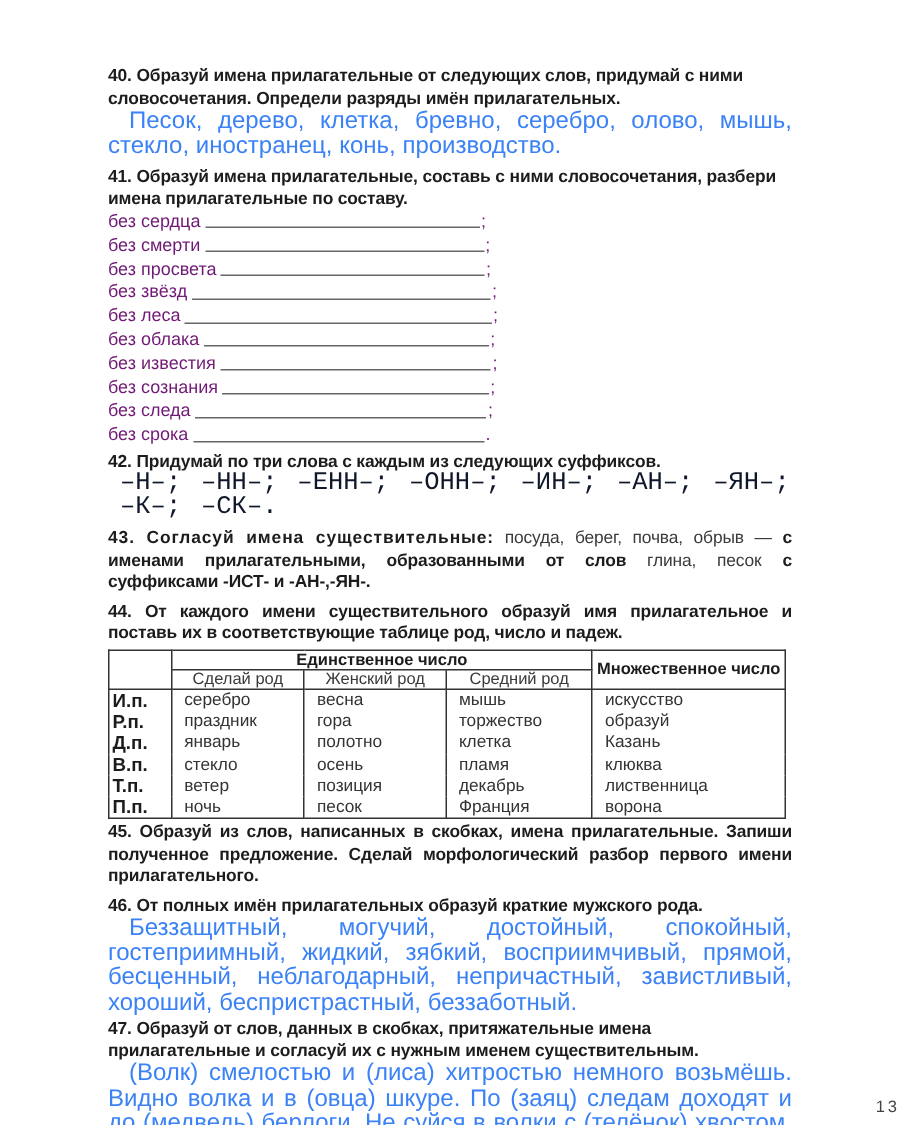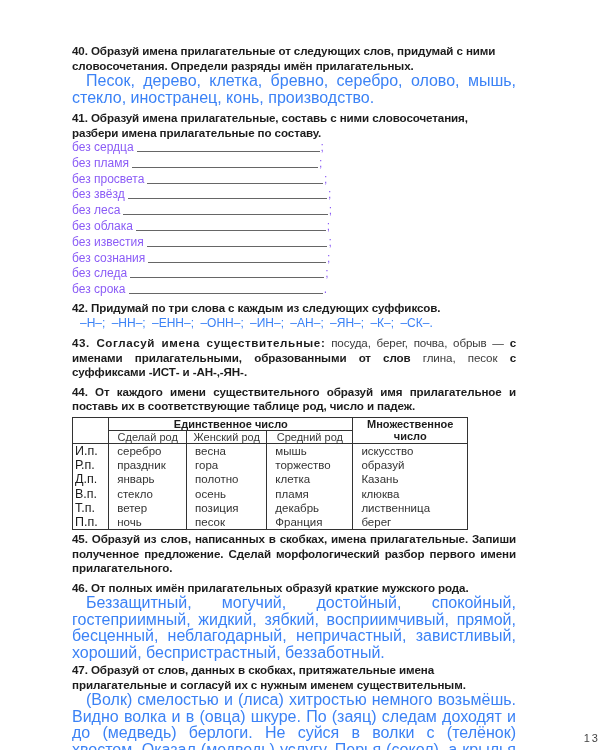--- a/index.html
+++ b/index.html
@@ -1,32 +1,32 @@
 <!DOCTYPE html>
 <html><head>
 <meta charset="utf-8">
 <style>
   html, body { margin: 0; padding: 0; background: #ffffff; }
   body { width: 600px; height: 750px; overflow: hidden; position: relative; font-family: "Liberation Sans", sans-serif; color: #2a2a2a; }
   .page { position: absolute; left: 72px; top: 44px; width: 456px; }
-  .task { margin: 0 12px 5px 0; }
+  .task { margin: 0 0 5px 0; }
   .task-title { font-weight: bold; font-size: 11.6px; line-height: 14.5px; color: #1c1c1c; letter-spacing: -0.1px; }
   .task-body { font-size: 16px; line-height: 16.5px; color: #3b82f6; text-align: justify; }
   .indent { text-indent: 14px; }
-  .fill-row { display: flex; align-items: flex-start; font-size: 12px; line-height: 15.8px; color: #8b5cf6; height: 15.8px; }
+  .fill-row { display: flex; align-items: center; font-size: 12px; line-height: 15.8px; color: #701a75; height: 15.8px; }
   .fill-row .lbl { white-space: nowrap; margin-right: 3px; }
   .fill-row .line { border-bottom: 1px solid #666; height: 11px; margin-bottom: 3px; }
   .fill-row .punct { margin-left: 1px; }
-  .suffixes { font-size: 12px; line-height: 16px; color: #3b82f6; padding-left: 8px; word-spacing: 3px; }
+  .suffixes { font-size: 17px; line-height: 16px; color: #0f172a; padding-left: 8px; word-spacing: 3px; font-family: Liberation Mono, monospace; }
   .t43 .plain { font-weight: normal; color: #3a3a3a; }
-  table.grid { border-collapse: collapse; width: 396px; margin-top: 3px; font-size: 11.5px; color: #333; }
+  table.grid { border-collapse: collapse; width: 452px; margin-top: 3px; font-size: 11.5px; color: #333; }
   table.grid td, table.grid th { border: 1px solid #333; padding: 0; }
   table.grid th { font-weight: bold; font-size: 11px; line-height: 12px; color: #1c1c1c; }
   table.grid .sub { font-weight: normal; font-size: 11px; color: #3a3a3a; }
-  table.grid td.case { font-weight: normal; font-size: 12.5px; color: #1c1c1c; padding-left: 2px; width: 40px; }
+  table.grid td.case { font-weight: bold; font-size: 12.5px; color: #1c1c1c; padding-left: 2px; width: 40px; }
   table.grid tbody td { border-top: none; border-bottom: none; line-height: 14.2px; padding-left: 8px; }
   table.grid tbody tr:last-child td { border-bottom: 1px solid #333; }
   table.grid tbody tr:first-child td { border-top: 1px solid #333; }
   .page-number { position: absolute; left: 0; width: 600px; top: 732px; text-align: right; font-size: 11px; color: #444; letter-spacing: 2px; }
 </style>
 </head>
 <body>
 
 <div class="page">
 
@@ -37,21 +37,21 @@
 
   <div class="task" style="margin-bottom:3px;">
     <div class="task-title">41. Образуй имена прилагательные, составь с ними словосочетания, разбери имена прилагательные по составу.</div>
     <div id="fill-rows">
         <div class="fill-row">
           <span class="lbl">без сердца</span>
           <span class="line" style="width: 183px;"></span>
           <span class="punct">;</span>
         </div>
         <div class="fill-row">
-          <span class="lbl">без пламя</span>
+          <span class="lbl">без смерти</span>
           <span class="line" style="width: 186px;"></span>
           <span class="punct">;</span>
         </div>
         <div class="fill-row">
           <span class="lbl">без просвета</span>
           <span class="line" style="width: 175.6px;"></span>
           <span class="punct">;</span>
         </div>
         <div class="fill-row">
           <span class="lbl">без звёзд</span>
@@ -151,21 +151,21 @@
             <td>ветер</td>
             <td>позиция</td>
             <td>декабрь</td>
             <td>лиственница</td>
           </tr>
           <tr>
             <td class="case">П.п.</td>
             <td>ночь</td>
             <td>песок</td>
             <td>Франция</td>
-            <td>берег</td>
+            <td>ворона</td>
           </tr>
         </tbody>
     </table>
   </div>
 
   <div class="task">
     <div class="task-title" style="text-align:justify;">45. Образуй из слов, написанных в скобках, имена прилагательные. Запиши полученное предложение. Сделай морфологический разбор первого имени прилагательного.</div>
   </div>
 
   <div class="task" style="margin-bottom:2px;">

